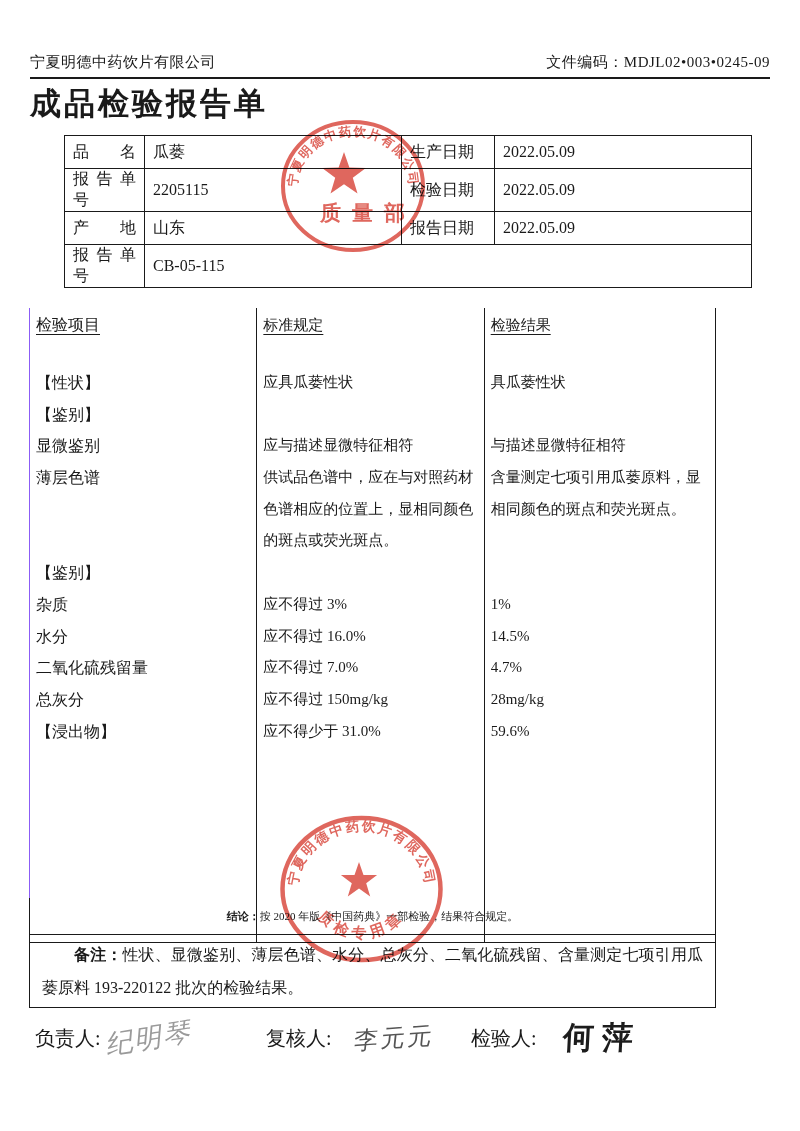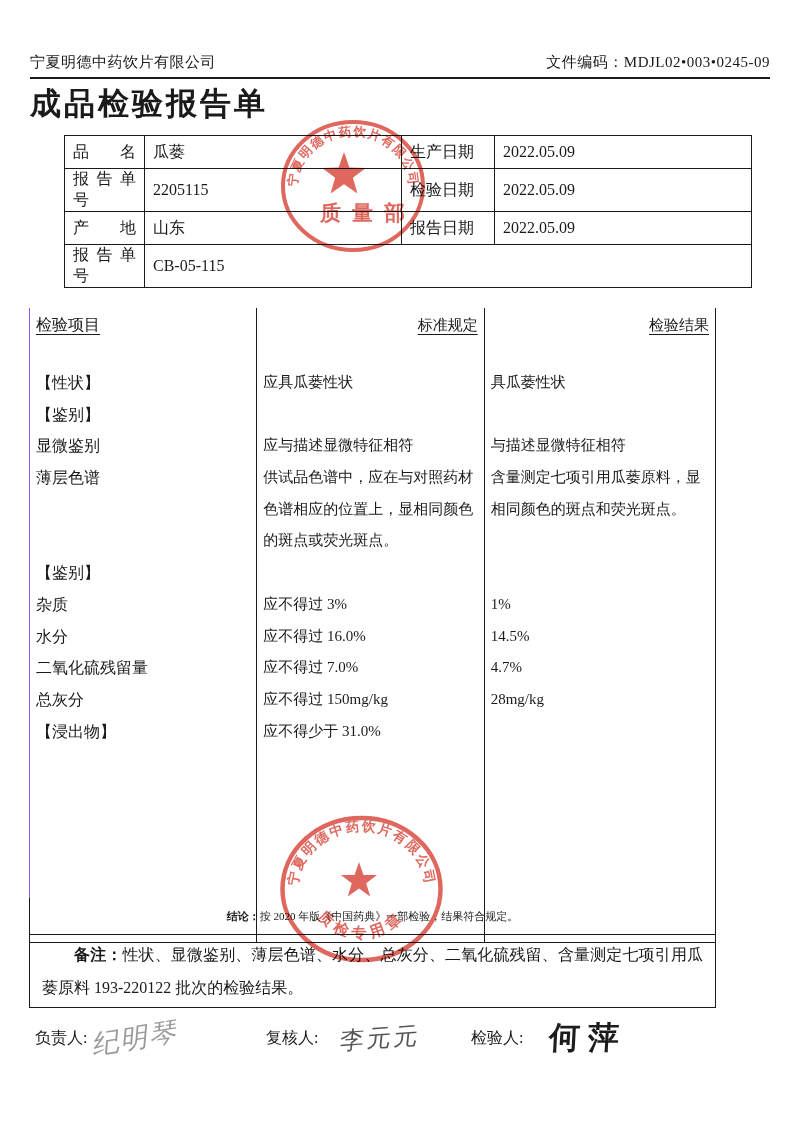--- a/index.html
+++ b/index.html
@@ -25,41 +25,41 @@
 
   
   .items{position:absolute;top:263px;left:29px;width:687px;height:635px;box-sizing:border-box;
          border-left:1px solid #8b5cf6;border-right:1px solid #1a1a1a;border-bottom:1px solid #1a1a1a;
          display:flex;margin-top:45px;}
   .col{box-sizing:border-box;padding:0 6px;}
   .col1{width:228px;border-right:1px solid #1a1a1a;font-size:16px;}
   .col2{width:228px;border-right:1px solid #1a1a1a;font-size:15px;}
   .col3{width:231px;font-size:15px;}
   .chead{height:32px;line-height:34px;}
-  .c-center{text-align:right;}
+  .c-center{text-align:left;}
   .chead span{text-decoration:underline;text-underline-offset:4px;}
   .cspace{height:27px;}
   .ln{height:31.7px;line-height:31.7px;white-space:nowrap;overflow:visible;}
   .ln3{height:95.1px;line-height:31.7px;white-space:normal;}
 
   
   .conclusion{position:absolute;top:898px;left:29px;width:687px;height:37px;box-sizing:border-box;
       border-left:1px solid #1a1a1a;border-right:1px solid #1a1a1a;border-bottom:1px solid #1a1a1a;
       text-align:center;line-height:36px;font-size:11px;}
   .conclusion b{font-weight:600;}
   .remark{position:absolute;top:935px;left:29px;width:687px;height:73px;box-sizing:border-box;
       border-left:1px solid #1a1a1a;border-right:1px solid #1a1a1a;border-bottom:1px solid #1a1a1a;
       padding:3px 12px 0 12px;font-size:16px;line-height:33px;text-align:justify;}
   .remark p{margin:0;text-indent:2em;}
   .remark b{font-weight:600;}
 
   
   .sigs{position:absolute;top:1012px;left:30px;width:740px;height:70px;}
   .sig-g{position:absolute;top:0;display:flex;align-items:center;height:52px;}
-  .sig-g .s-lbl{font-size:16px;}
+  .sig-g .s-lbl{font-size:20px;}
   .g1{left:5px;} .g2{left:236px;} .g3{left:441px;}
   .sig1{font-size:27px;color:#9a9a9a;margin-left:6px;
         transform:rotate(-9deg) skewX(-14deg);letter-spacing:2px;}
   .sig2{font-size:24px;color:#555;margin-left:22px;
         transform:rotate(-4deg) skewX(-10deg);letter-spacing:3px;}
   .sig3{font-size:31px;color:#1c1c1c;margin-left:26px;font-weight:600;
         transform:skewX(-3deg);letter-spacing:8px;}
 
   
   .stamp{position:absolute;mix-blend-mode:multiply;opacity:0.82;pointer-events:none;}
@@ -147,20 +147,21 @@
       <div class="cspace"></div>
       <div class="ln">具瓜蒌性状</div>
       <div class="ln"></div>
       <div class="ln">与描述显微特征相符</div>
       <div class="ln ln3">含量测定七项引用瓜蒌原料，显相同颜色的斑点和荧光斑点。</div>
       <div class="ln"></div>
       <div class="ln">1%</div>
       <div class="ln">14.5%</div>
       <div class="ln">4.7%</div>
       <div class="ln">28mg/kg</div>
+      <div class="ln">59.6%</div>
     </div>
   </div>
 
   <div class="conclusion">
     <b>结论：</b><span>按 2020 年版《中国药典》一部检验，结果符合规定。</span>
   </div>
 
   <div class="remark">
     <p><b>备注：</b><span>性状、显微鉴别、薄层色谱、水分、总灰分、二氧化硫残留、含量测定七项引用瓜蒌原料 193-220122 批次的检验结果。</span></p>
   </div>

